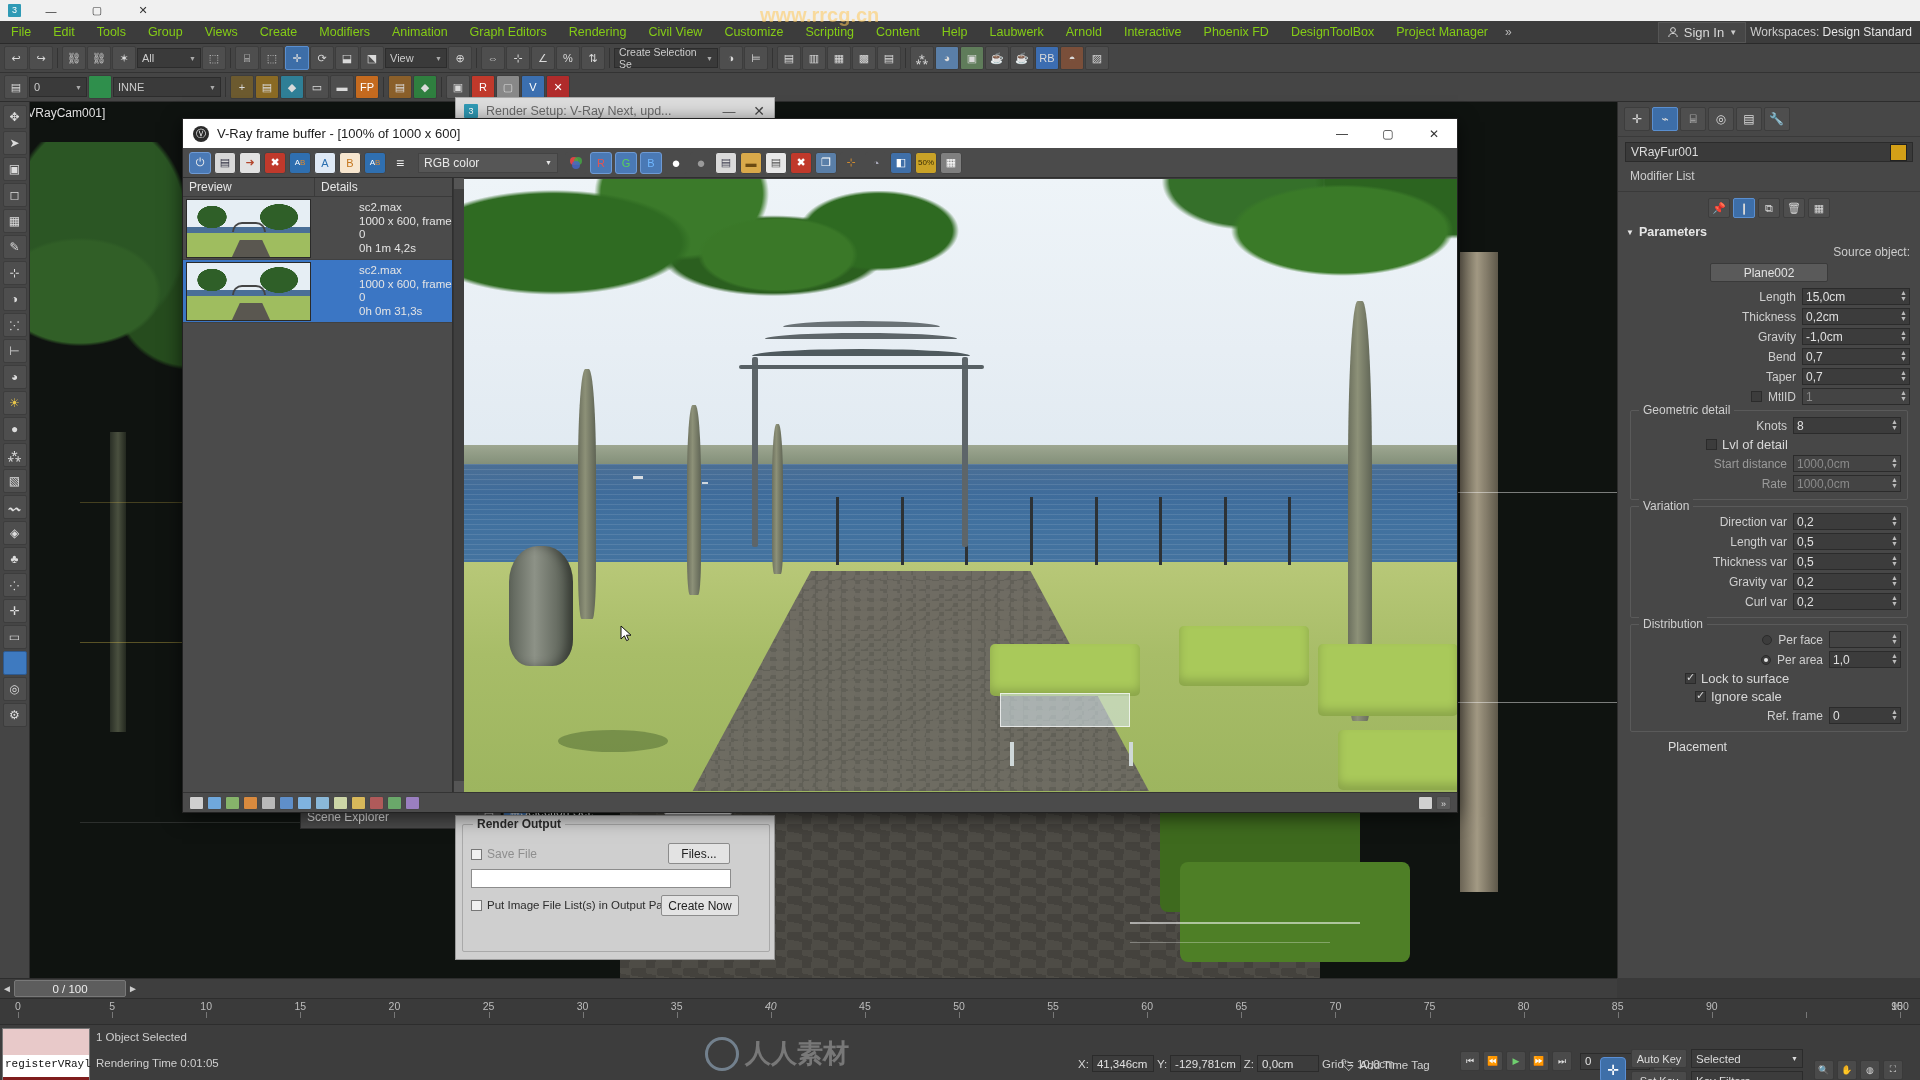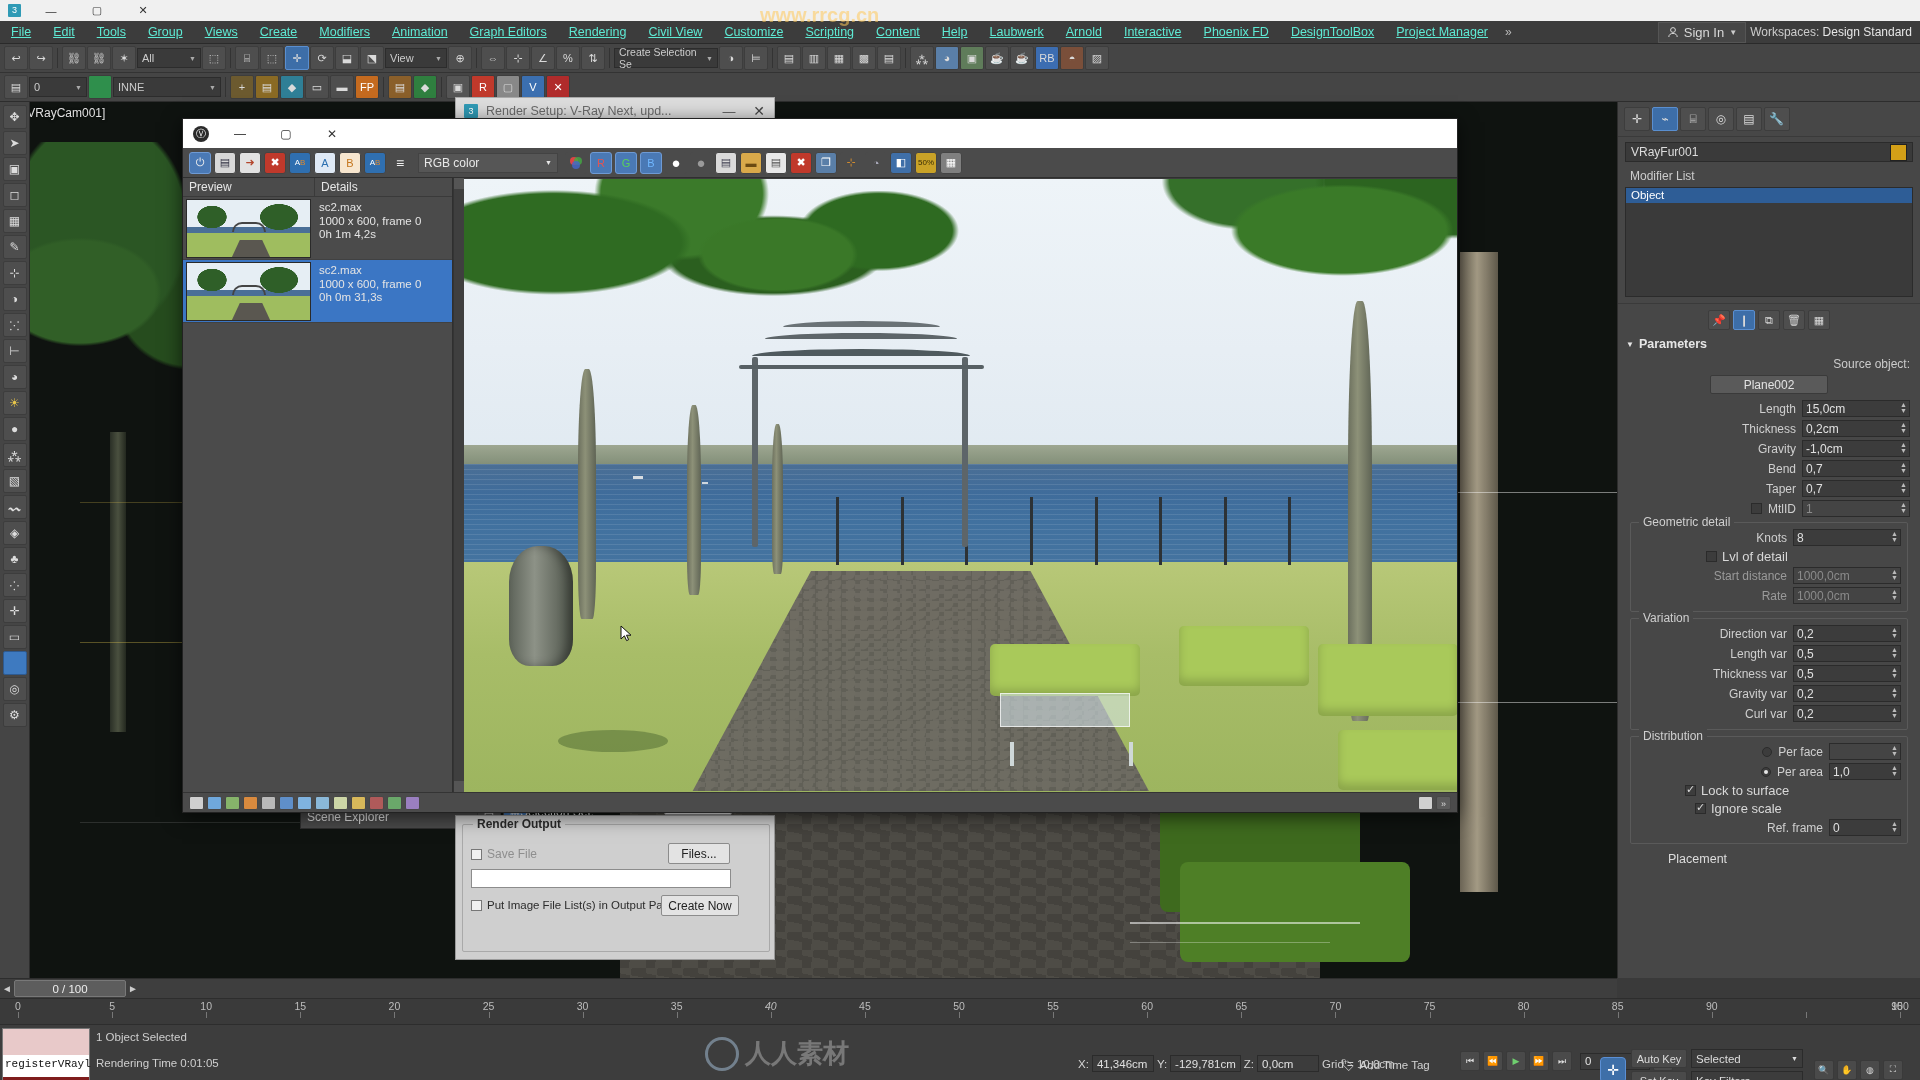--- a/index.html
+++ b/index.html
@@ -9,21 +9,21 @@
 
   
   .titlebar { position:absolute; left:0; top:0; width:1920px; height:21px; background:#f0f0f0; color:#202020; font-size:12.5px; display:flex; align-items:center; }
   .titlebar .tb-ico { width:13px;height:13px;background:#2f9ab5;color:#fff;font-size:9px;line-height:13px;text-align:center;margin:0 7px 0 8px;border-radius:1px;}
   .titlebar .tb-text { flex:1; }
   .tb-btns { display:flex; height:21px; }
   .tb-btn { width:46px;height:21px;display:flex;align-items:center;justify-content:center;color:#333;font-size:11px;}
 
   
   .menubar { position:absolute; left:0; top:21px; width:1920px; height:23px; background:#3c3c3c; display:flex; align-items:center; border-bottom:1px solid #2a2a2a;}
-  .menu-item { padding:0 11px; height:23px; line-height:23px; font-size:12.5px; color:#5eead4; white-space:nowrap;text-decoration:underline;}
+  .menu-item { padding:0 11px; height:23px; line-height:23px; font-size:12.5px; color:#84cc16; white-space:nowrap;}
   .menu-spacer{flex:1;}
   .menu-overflow{padding:0 6px;color:#bbb;font-size:12px;}
   .signin { display:flex;align-items:center;gap:5px;padding:0 8px;height:21px;border:1px solid #555;background:#464646;margin-right:4px;}
   .signin-arrow{font-size:8px;color:#ccc;}
   .workspaces{font-size:12px;color:#ccc;padding-right:8px;white-space:nowrap;}
   .workspaces b{color:#e6e6e6;font-weight:normal;}
 
   
   .toolbar1 { position:absolute;left:0;top:44px;width:1920px;height:29px;background:#454545;display:flex;align-items:center;padding-left:4px;gap:1px;border-bottom:1px solid #333;}
   .toolbar2 { position:absolute;left:0;top:73px;width:1920px;height:29px;background:#454545;display:flex;align-items:center;padding-left:4px;gap:1px;border-bottom:1px solid #2d2d2d;}
@@ -134,21 +134,21 @@
   .vtb.blue{background:#4a79b5;border-color:#6e9ad4;}
   .vfb-combo{height:20px;width:140px;background:#565656;border:1px solid #434343;display:flex;align-items:center;justify-content:space-between;padding:0 5px;font-size:12px;color:#e8e8e8;margin:0 4px;}
   .vfb-body{flex:1;display:flex;min-height:0;}
   .vfb-left{width:270px;background:#4b4b4b;border-right:1px solid #2f2f2f;display:flex;flex-direction:column;}
   .vfb-lhdr{height:19px;display:flex;font-size:12px;color:#e6e6e6;border-bottom:1px solid #3a3a3a;}
   .vfb-lhdr .c1{width:132px;padding-left:6px;line-height:19px;border-right:1px solid #3a3a3a;}
   .vfb-lhdr .c2{flex:1;padding-left:6px;line-height:19px;}
   .histrow{display:flex;height:63px;border-bottom:1px solid #414141;}
   .histrow.sel{background:#3b76c4;}
   .histthumb{width:125px;height:59px;margin:2px 3px;border:1px solid #2a2a2a;overflow:hidden;position:relative;}
-  .histinfo{flex:1;padding:4px 0 0 5px;font-size:11.5px;line-height:13.5px;color:#e4e4e4;}
+  .histinfo{flex:1;padding:4px 0 0 5px;font-size:11.5px;line-height:13.5px;color:#e4e4e4;margin-left:40px;}
   .vfb-leftscroll{width:11px;background:#3f3f3f;border-left:1px solid #343434;position:relative;}
   .vfb-canvas{flex:1;background:#3c3c3c;position:relative;overflow:hidden;display:flex;align-items:center;justify-content:center;}
   .renderimg{width:1022px;height:613px;position:relative;overflow:hidden;border:0;}
   .vfb-status{height:20px;background:#4b4b4b;border-top:1px solid #343434;display:flex;align-items:center;gap:3px;padding:0 6px;}
   .sbtn{width:15px;height:14px;border-radius:2px;background:#5c5c5c;border:1px solid #474747;}
   .cursor-arrow{position:absolute;width:12px;height:18px;pointer-events:none;z-index:400;}
 
   
   .sky{position:absolute;left:0;top:0;width:100%;height:51%;background:linear-gradient(180deg,#eef4f8 0%,#e7eef4 55%,#dfe9f1 100%);}
   .hills{position:absolute;left:0;top:43.5%;width:100%;height:3.2%;background:linear-gradient(180deg,#9aa38c,#7d8a72);opacity:.95;}
@@ -375,23 +375,20 @@
       <div class="cp-ibtn">▤</div>
       <div class="cp-ibtn">🔧</div>
     </div>
 
     <div class="cp-namebar">
       <span style="flex:1">VRayFur001</span>
       <span class="cp-colorchip"></span>
     </div>
 
     <div class="cp-sub">Modifier List</div>
-    <div class="cp-modlist">
-      <div class="cp-modrow sel">Object</div>
-    </div>
     <div class="cp-modbtns">
       <div class="cp-mb">📌</div>
       <div class="cp-mb on">❙</div>
       <div class="cp-mb">⧉</div>
       <div class="cp-mb">🗑</div>
       <div class="cp-mb">▦</div>
     </div>
 
     <div class="rollout-hdr">
       <span class="arw">▼</span>
@@ -584,20 +581,21 @@
     <div class="ico">3</div>
     <div class="ttl">Render Setup: V-Ray Next, upd...</div>
     <div class="mn">—</div>
     <div class="cl">✕</div>
   </div>
 
   <div class="vfb">
 
     <div class="vfb-title">
       <div class="logo">Ⓥ</div>
+      <div class="t">V-Ray frame buffer - [100% of 1000 x 600]</div>
       <div class="wbtn">—</div>
       <div class="wbtn">▢</div>
       <div class="wbtn cl">✕</div>
     </div>
 
     <div class="vfb-toolbar">
       <div class="vtb blue">⏻</div>
       <div class="vtb" style="background:#d7d7d7;color:#334">▤</div>
       <div class="vtb" style="background:#e2e2e2;color:#b4462c">➜</div>
       <div class="vtb" style="background:#c0392b;color:#fff">✖</div>

